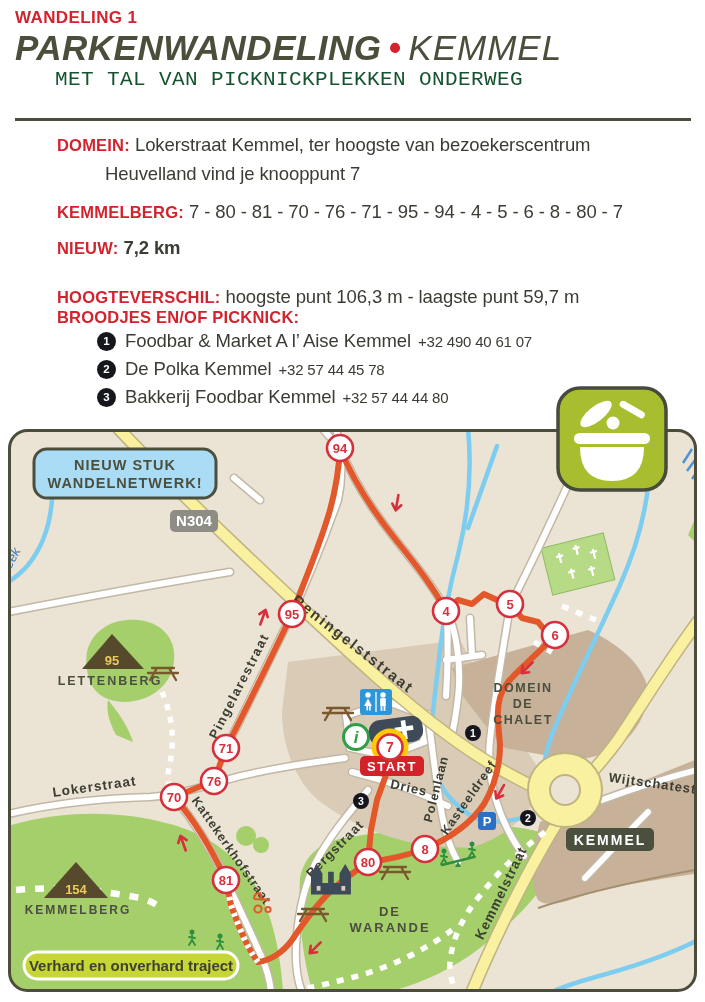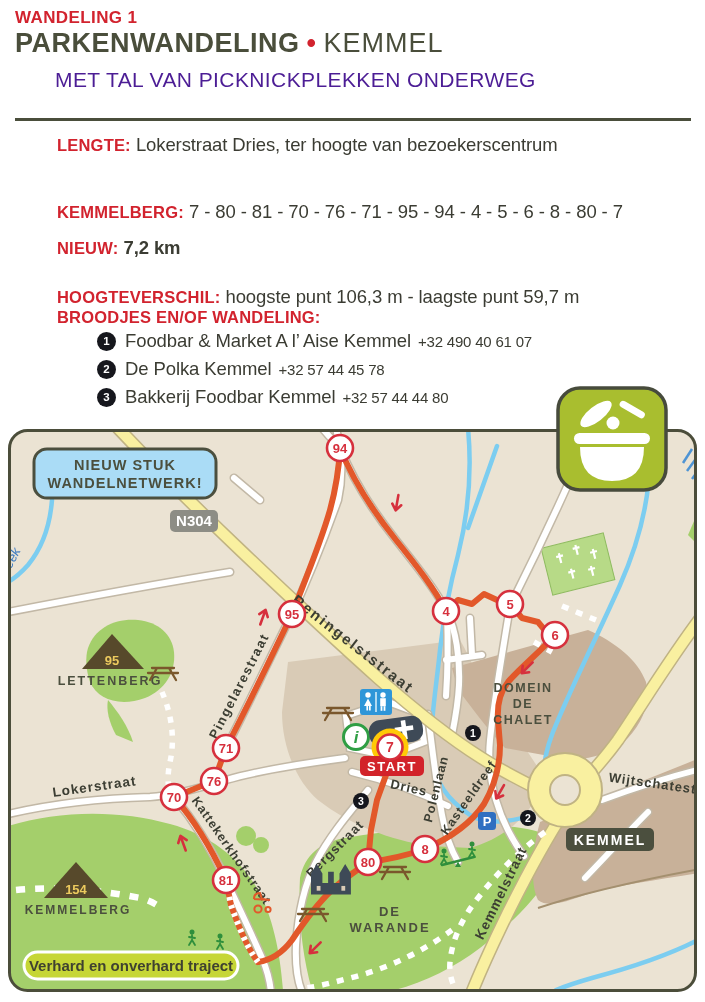--- a/index.html
+++ b/index.html
@@ -1,25 +1,25 @@
 <!DOCTYPE html>
 <html><head>
 <meta charset="utf-8">
 <style>
   html,body{margin:0;padding:0;background:#fff;}
   .page{position:relative;width:705px;height:1002px;background:#ffffff;
         font-family:"Liberation Sans",sans-serif;overflow:hidden;color:#3b3c33;}
   .kicker{position:absolute;left:15px;top:8px;font-size:17px;font-weight:bold;
           color:#d2232e;letter-spacing:.4px;}
-  .title{position:absolute;left:15px;top:28px;font-size:27px;font-weight:bold;
-         color:#4a4e3b;letter-spacing:.5px;white-space:nowrap;}
+  .title{position:absolute;left:15px;top:28px;font-size:35px;font-weight:bold;
+         color:#4a4e3b;letter-spacing:.5px;white-space:nowrap;font-style:italic;}
   .title .dot{color:#d2232e;margin:0 7px;}
   .title .t2{font-weight:400;letter-spacing:1px;}
-  .subtitle{position:absolute;left:55px;top:68px;font-size:21px;color:#4c1d95;
-            letter-spacing:.4px;white-space:nowrap;}
+  .subtitle{position:absolute;left:55px;top:68px;font-size:21px;color:#14532d;
+            letter-spacing:.4px;white-space:nowrap;font-family:Liberation Mono, monospace;}
   .rule{position:absolute;left:15px;top:118px;width:676px;height:3px;background:#4a4e3b;}
   .line{position:absolute;left:57px;font-size:18.5px;white-space:nowrap;letter-spacing:-.1px;}
   .rlab{color:#d2232e;font-weight:bold;font-size:16.5px;letter-spacing:.2px;}
   .bold{font-weight:bold;}
   .indent2{left:105px;}
   .spots{position:absolute;left:97px;top:330px;}
   .spot{height:28px;font-size:18.5px;white-space:nowrap;letter-spacing:-.1px;}
   .numdot{display:inline-block;width:19px;height:19px;border-radius:50%;background:#16171d;
           color:#fff;font-size:11.5px;font-weight:bold;line-height:19px;text-align:center;
           margin-right:9px;position:relative;top:-2px;}
@@ -32,41 +32,44 @@
 <div class="page">
 
   <div class="kicker">WANDELING 1</div>
   <div class="title">
     <span class="t1">PARKENWANDELING</span><span class="dot">•</span><span class="t2">KEMMEL</span>
   </div>
   <div class="subtitle">MET TAL VAN PICKNICKPLEKKEN ONDERWEG</div>
   <div class="rule"></div>
 
   <div class="line" style="top:134px">
-    <span class="rlab">LENGTE:</span>
-    <span>Lokerstraat Dries, ter hoogte van bezoekerscentrum</span>
+    <span class="rlab">DOMEIN:</span>
+    <span>Lokerstraat Kemmel, ter hoogste van bezoekerscentrum</span>
+  </div>
+  <div class="line indent2" style="top:163px">
+    <span>Heuvelland vind je knooppunt 7</span>
   </div>
 
   <div class="line" style="top:201px">
     <span class="rlab">KEMMELBERG:</span>
     <span>7 - 80 - 81 - 70 - 76 - 71 - 95 - 94 - 4 - 5 - 6 - 8 - 80 - 7</span>
   </div>
 
   <div class="line" style="top:237px">
     <span class="rlab">NIEUW:</span>
     <span class="bold">7,2 km</span>
   </div>
 
   <div class="line" style="top:286px">
     <span class="rlab">HOOGTEVERSCHIL:</span>
     <span>hoogste punt 106,3 m - laagste punt 59,7 m</span>
   </div>
 
   <div class="line" style="top:306px">
-    <span class="rlab">BROODJES EN/OF WANDELING:</span>
+    <span class="rlab">BROODJES EN/OF PICKNICK:</span>
   </div>
 
   <div class="spots">
     <div class="spot">
       <span class="numdot">1</span><span>Foodbar &amp; Market A l’ Aise Kemmel</span><span class="phone">+32 490 40 61 07</span>
     </div>
     <div class="spot">
       <span class="numdot">2</span><span>De Polka Kemmel</span><span class="phone">+32 57 44 45 78</span>
     </div>
     <div class="spot">

